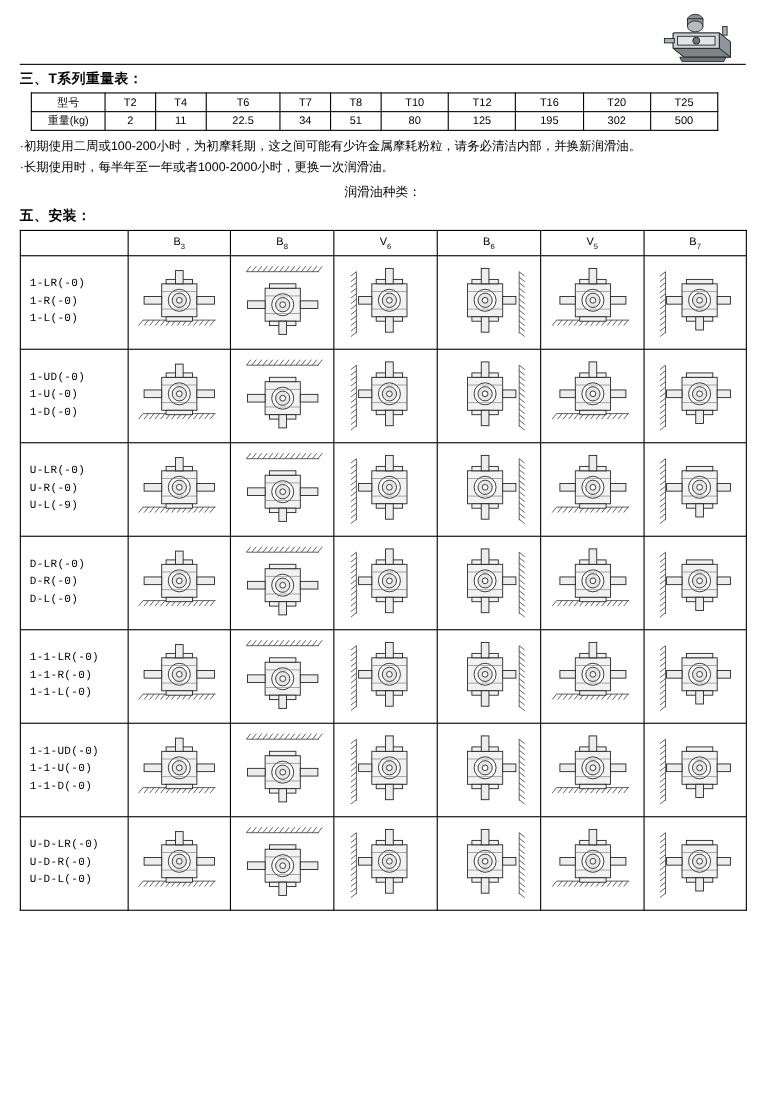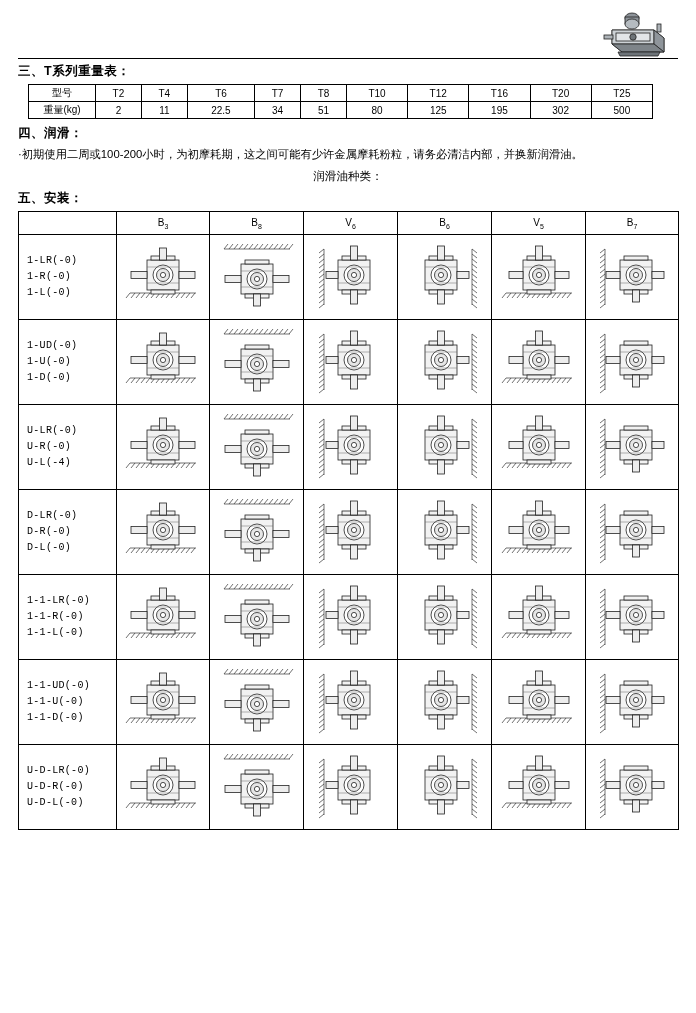--- a/index.html
+++ b/index.html
@@ -175,23 +175,23 @@
           <td>51</td>
           <td>80</td>
           <td>125</td>
           <td>195</td>
           <td>302</td>
           <td>500</td>
         </tr>
       </tbody>
     </table>
 
-    <div class="sec-title">四、润滑：</div>
 
     <div class="para">·初期使用二周或100-200小时，为初摩耗期，这之间可能有少许金属摩耗粉粒，请务必清洁内部，并换新润滑油。</div>
+    <div class="para">·长期使用时，每半年至一年或者1000-2000小时，更换一次润滑油。</div>
 
     <div class="sub-title">润滑油种类：</div>
 
     <div class="sec-title" style="margin-top:6px;">五、安装：</div>
 
     <table class="install">
       <colgroup>
         <col style="width:98px">
         <col style="width:93px">
           <col style="width:94px">
@@ -728,21 +728,21 @@
                 <g stroke="#222" stroke-width="0.8" fill="#ededed">
                   <rect x="39.5" y="49" width="7" height="12"></rect>
                 </g>
               </svg>
             </td>
           </tr>
           <tr>
             <td class="first-col">
               <div>U-LR(-0)</div>
               <div>U-R(-0)</div>
-              <div>U-L(-4)</div>
+              <div>U-L(-9)</div>
             </td>
             <td class="cell">
               <svg class="unit-svg" width="78" height="72" viewBox="0 0 78 72">
                 <g stroke="#333" stroke-width="0.7">
                   <line x1="6" y1="52" x2="72" y2="52"></line>
                   <line x1="6" y1="52" x2="2" y2="57"></line>
                   <line x1="11" y1="52" x2="7" y2="57"></line>
                   <line x1="16" y1="52" x2="12" y2="57"></line>
                   <line x1="21" y1="52" x2="17" y2="57"></line>
                   <line x1="26" y1="52" x2="22" y2="57"></line>

